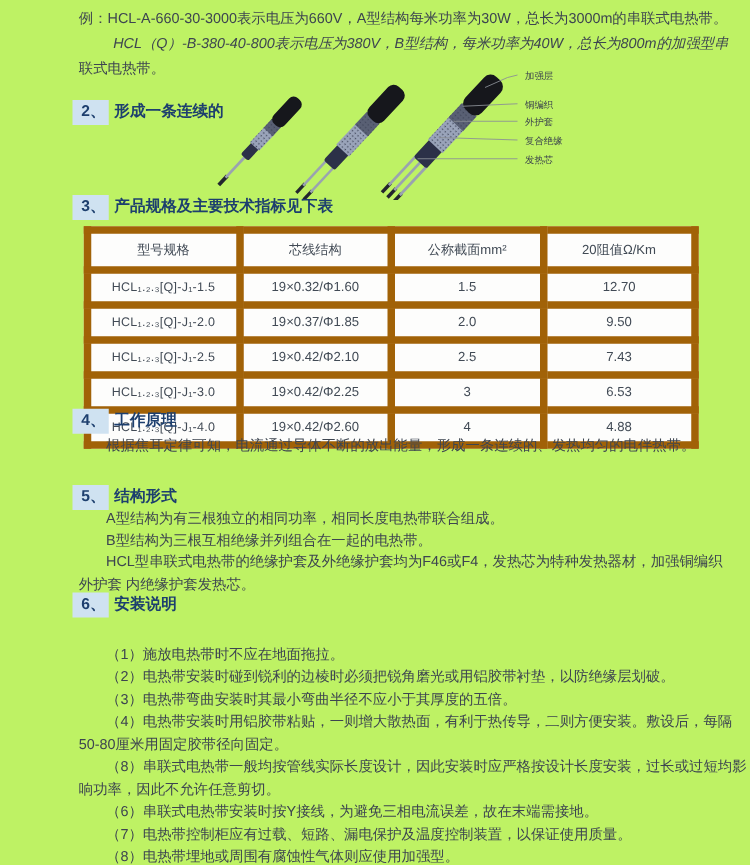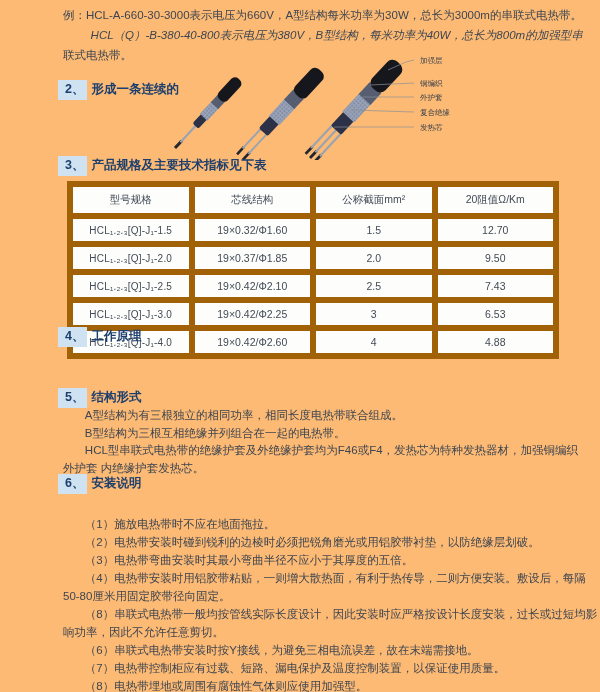--- a/index.html
+++ b/index.html
@@ -1,16 +1,16 @@
 <!DOCTYPE html>
 <html><head>
 <meta charset="utf-8">
 <style>
   html,body{margin:0;padding:0;}
-  .page{position:relative;width:600px;height:692px;background:#fdba74;overflow:hidden;
+  .page{position:relative;width:600px;height:692px;background:#bef264;overflow:hidden;
         font-family:"Liberation Sans","DejaVu Sans",sans-serif;color:#3d4550;}
   .line{white-space:nowrap;font-size:11.5px;line-height:20px;}
   .ind{padding-left:1.9em;}
   .abs{position:absolute;}
   .heading{position:absolute;left:58px;font-size:12.5px;font-weight:bold;color:#1d3f6e;white-space:nowrap;}
   .hnum{display:inline-block;background:#cfe2f1;padding:1px 3px 2px 7px;margin-right:2px;}
   .htitle{padding-left:2px;}
   table.spec{position:absolute;left:67px;top:181px;width:492px;border-collapse:collapse;
              font-size:10.5px;color:#414a55;table-layout:fixed;background:#fdfdfc;}
   table.spec th,table.spec td{border:6px solid #a16207;text-align:center;font-weight:normal;padding:0;}
@@ -152,20 +152,23 @@
         <td>4</td>
         <td>4.88</td>
       </tr>
     </tbody>
   </table>
 
   <div class="heading" style="top:327px;">
     <span class="hnum">4、</span><span class="htitle">工作原理</span>
   </div>
 
+  <div class="para" style="top:347px;">
+    <div class="line ind">根据焦耳定律可知，电流通过导体不断的放出能量，形成一条连续的、发热均匀的电伴热带。</div>
+  </div>
 
   <div class="heading" style="top:388px;">
     <span class="hnum">5、</span><span class="htitle">结构形式</span>
   </div>
 
   <div class="flines" style="top:407px;">
     <div class="line ind">A型结构为有三根独立的相同功率，相同长度电热带联合组成。</div>
     <div class="line ind">B型结构为三根互相绝缘并列组合在一起的电热带。</div>
     <div class="line ind">HCL型串联式电热带的绝缘护套及外绝缘护套均为F46或F4，发热芯为特种发热器材，加强铜编织</div>
     <div class="line">外护套 内绝缘护套发热芯。</div>

